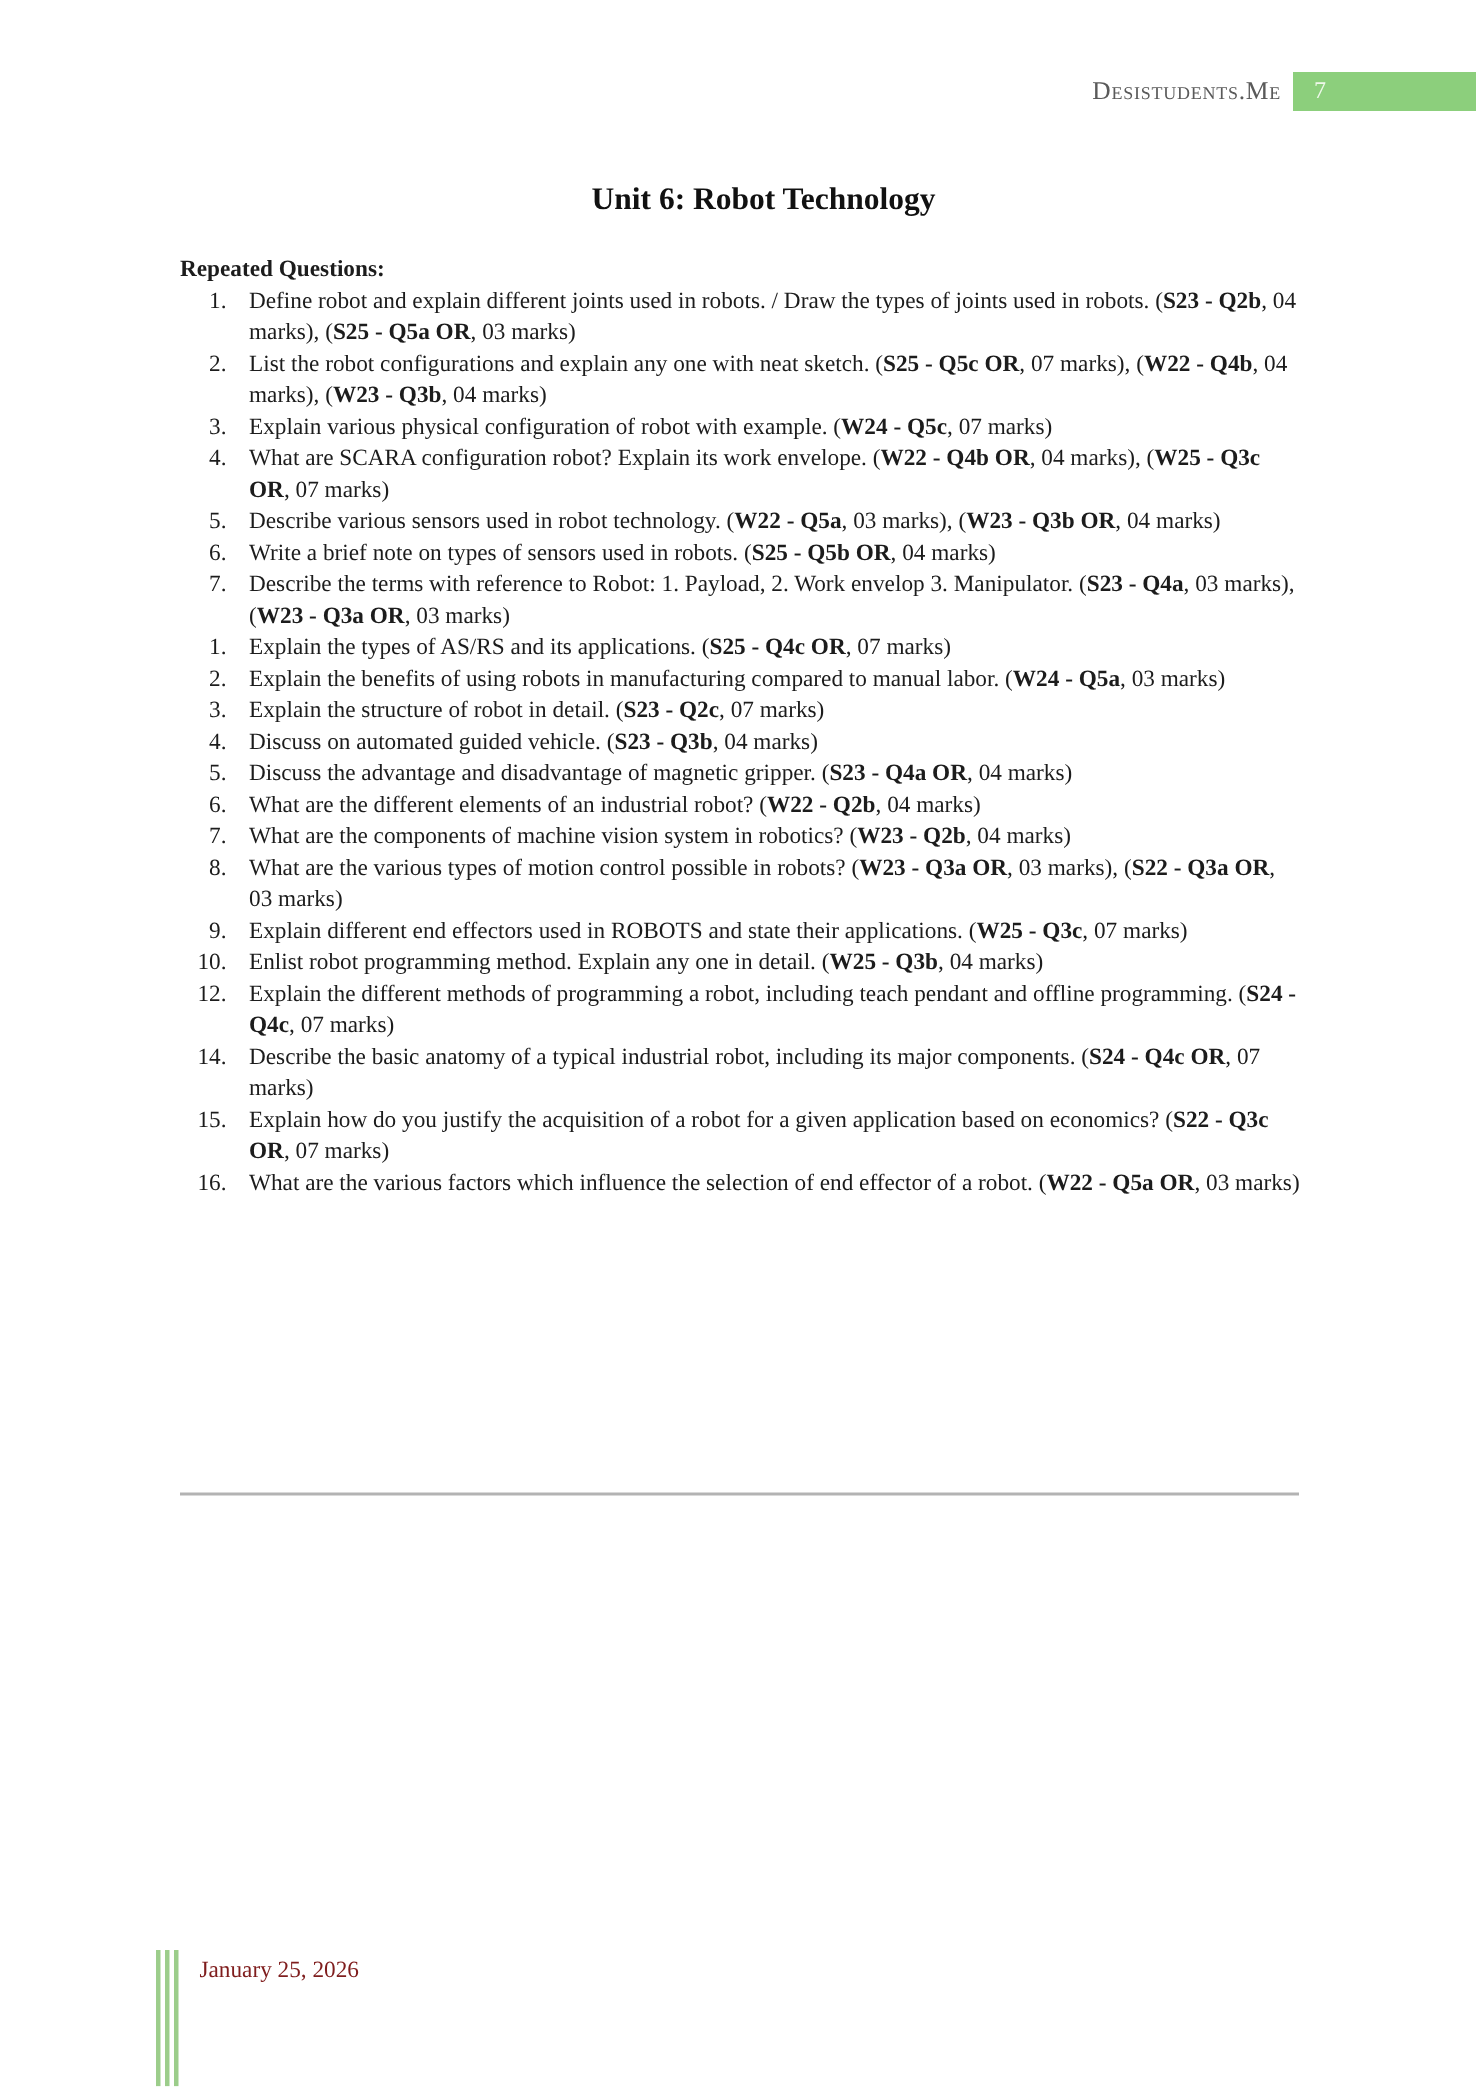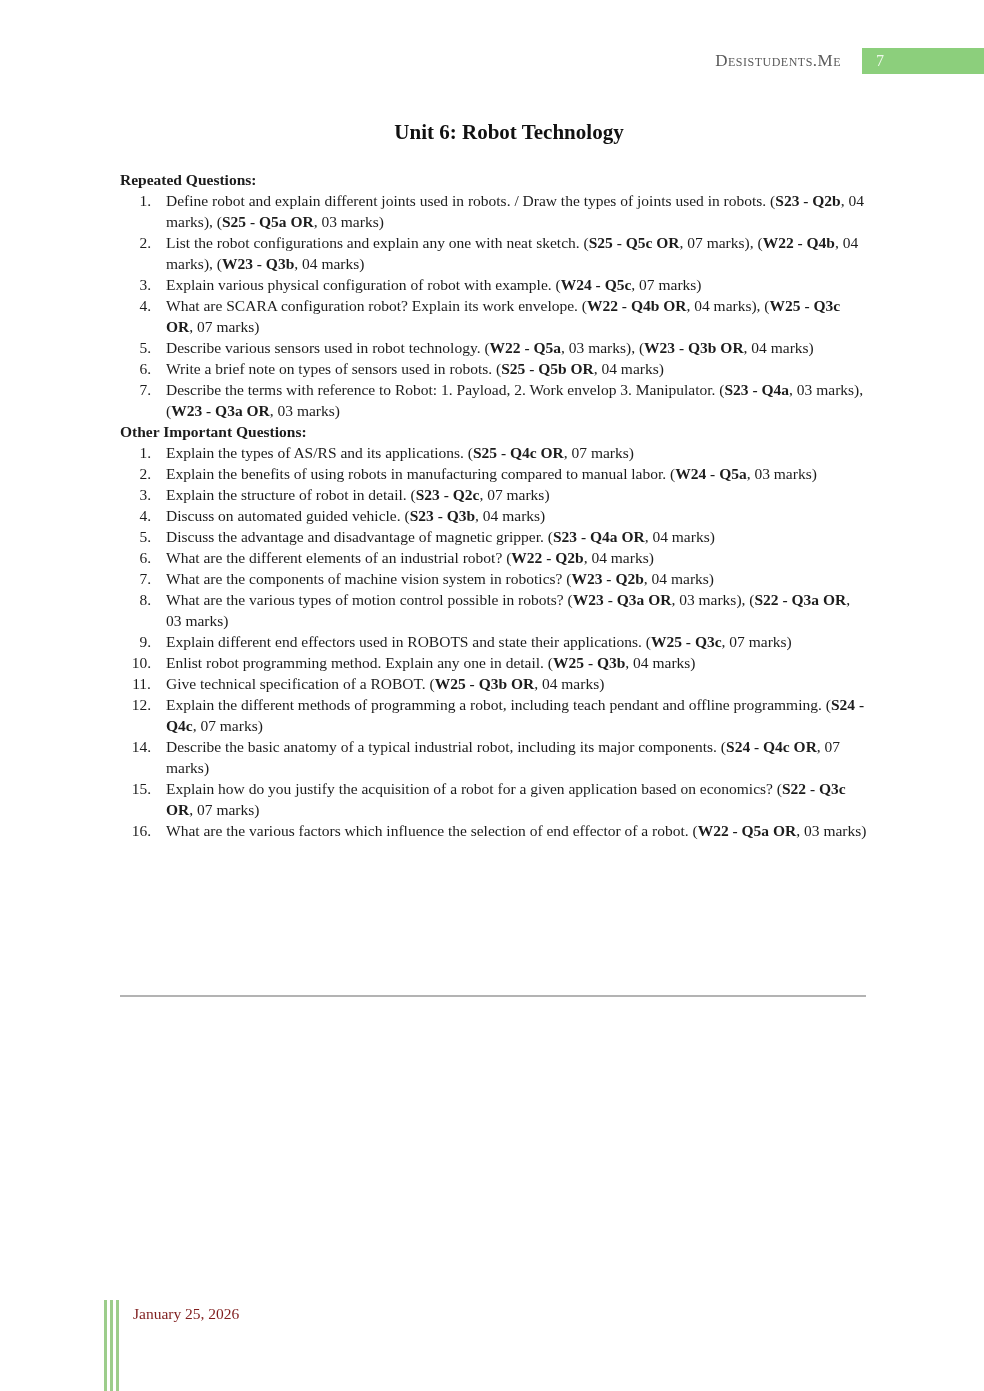--- a/index.html
+++ b/index.html
@@ -14,21 +14,20 @@
     overflow: hidden;
   }
   
   .header {
     position: absolute;
     top: 48px; left: 0; right: 0;
     height: 26px;
     display: flex;
     align-items: center;
     justify-content: flex-end;
-    gap: 13px;
   }
   .site-name {
     font-variant: small-caps;
     letter-spacing: 0.5px;
     font-size: 17px;
     color: #5a5a5a;
     margin-right: 8px;
   }
   .page-number-box {
     width: 122px;
@@ -151,21 +150,20 @@
             <span class="qtext">Write a brief note on types of sensors used in robots. (<b>S25 - Q5b OR</b>, 04 marks)</span>
           </li>
           <li>
             <span class="num">7.</span>
             <span class="qtext">Describe the terms with reference to Robot: 1. Payload, 2. Work envelop 3. Manipulator. (<b>S23 - Q4a</b>, 03 marks), (<b>W23 - Q3a OR</b>, 03 marks)</span>
           </li>
         </ol>
     </div>
 
     <div class="section">
-      <div class="section-heading">Other Important Questions:</div>
       <ol class="questions">
           <li>
             <span class="num">1.</span>
             <span class="qtext">Explain the types of AS/RS and its applications. (<b>S25 - Q4c OR</b>, 07 marks)</span>
           </li>
           <li>
             <span class="num">2.</span>
             <span class="qtext">Explain the benefits of using robots in manufacturing compared to manual labor. (<b>W24 - Q5a</b>, 03 marks)</span>
           </li>
           <li>
@@ -192,24 +190,20 @@
             <span class="num">8.</span>
             <span class="qtext">What are the various types of motion control possible in robots? (<b>W23 - Q3a OR</b>, 03 marks), (<b>S22 - Q3a OR</b>, 03 marks)</span>
           </li>
           <li>
             <span class="num">9.</span>
             <span class="qtext">Explain different end effectors used in ROBOTS and state their applications. (<b>W25 - Q3c</b>, 07 marks)</span>
           </li>
           <li>
             <span class="num">10.</span>
             <span class="qtext">Enlist robot programming method. Explain any one in detail. (<b>W25 - Q3b</b>, 04 marks)</span>
-          </li>
-          <li>
-            <span class="num">11.</span>
-            <span class="qtext">Give technical specification of a ROBOT. (<b>W25 - Q3b OR</b>, 04 marks)</span>
           </li>
           <li>
             <span class="num">12.</span>
             <span class="qtext">Explain the different methods of programming a robot, including teach pendant and offline programming. (<b>S24 - Q4c</b>, 07 marks)</span>
           </li>
           <li>
             <span class="num">14.</span>
             <span class="qtext">Describe the basic anatomy of a typical industrial robot, including its major components. (<b>S24 - Q4c OR</b>, 07 marks)</span>
           </li>
           <li>

